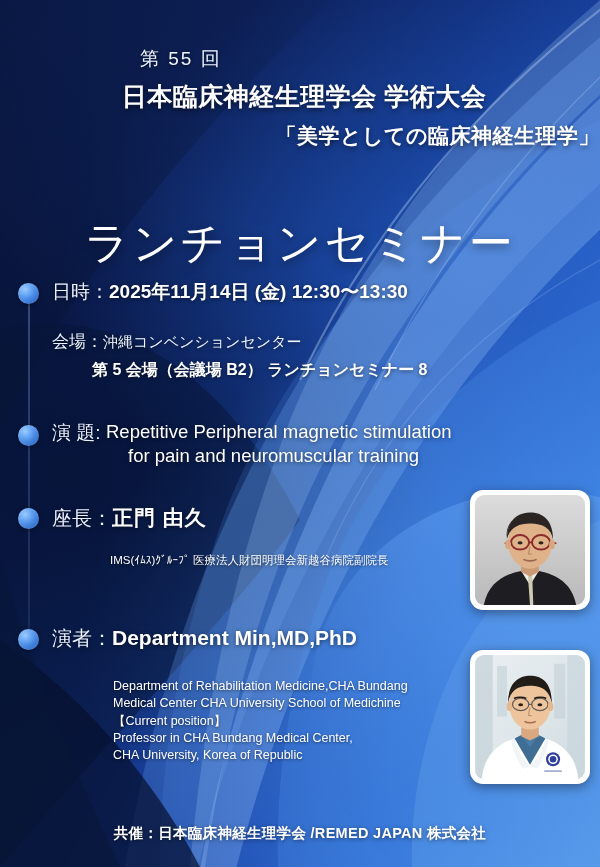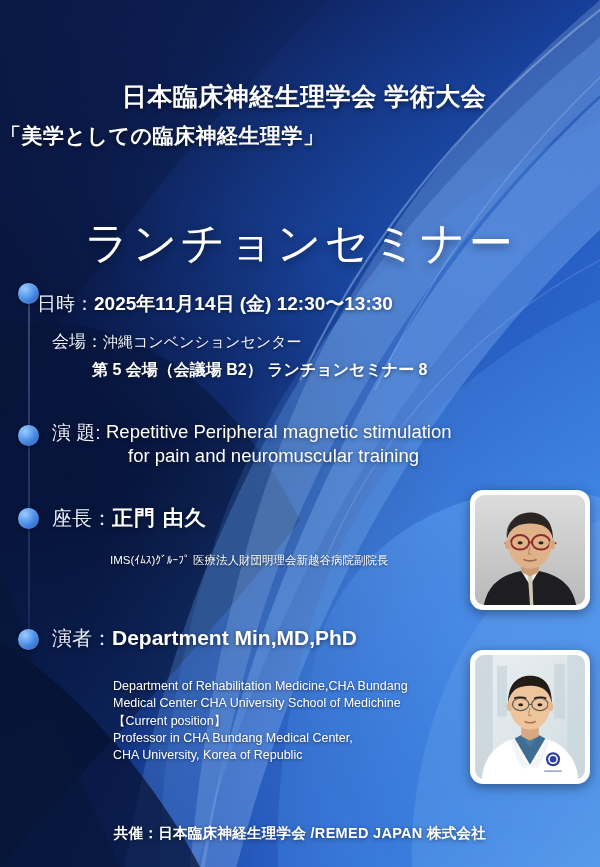--- a/index.html
+++ b/index.html
@@ -27,21 +27,21 @@
     position:absolute;left:140px;top:46px;
     font-size:19px;letter-spacing:2px;color:#eef4ff;font-weight:400;
     text-shadow:0 1px 3px rgba(0,0,0,.5);
   }
   .congress{
     position:absolute;left:8px;right:0;top:80px;text-align:center;
     font-size:25px;font-weight:bold;color:#ffffff;letter-spacing:.5px;
     text-shadow:0 2px 5px rgba(0,0,0,.55);
   }
   .theme{
-    position:absolute;left:0;right:0;top:122px;text-align:left;
+    position:absolute;left:0;right:0;top:122px;text-align:right;
     font-size:21px;font-weight:bold;color:#ffffff;letter-spacing:.5px;
     text-shadow:0 2px 5px rgba(0,0,0,.55);
   }
   .bigtitle{
     position:absolute;left:0;right:0;top:182px;text-align:center;
     font-size:44px;font-weight:400;color:#ffffff;letter-spacing:3px;
     text-shadow:0 3px 10px rgba(0,0,0,.45);
     margin-top:32px;
   }
 
@@ -54,21 +54,21 @@
   }
   .spine{
     position:absolute;left:27.5px;top:300px;width:2px;height:345px;
     background:linear-gradient(180deg,rgba(150,190,255,.30),rgba(150,190,255,.10));
   }
 
   .lbl{color:#eaf1ff;font-weight:400;text-shadow:0 1px 4px rgba(0,0,0,.55);}
   .val{color:#ffffff;font-weight:bold;text-shadow:0 1px 4px rgba(0,0,0,.55);}
 
   .r-date{top:279px;}
-  .r-date .txt{position:absolute;left:37px;top:0;font-size:19px;white-space:nowrap;margin-top:12px;}
+  .r-date .txt{position:absolute;left:52px;top:0;font-size:19px;white-space:nowrap;}
 
   .r-venue{top:330px;}
   .r-venue .v1{position:absolute;left:52px;top:0;font-size:17px;white-space:nowrap;}
   .r-venue .v1 .vname{font-size:15px;color:#f0f5ff;}
   .r-venue .v2{position:absolute;left:92px;top:30px;font-size:16px;font-weight:bold;
                color:#ffffff;white-space:nowrap;text-shadow:0 1px 4px rgba(0,0,0,.55);}
 
   .r-topic{top:420px;}
   .r-topic .tlabel{position:absolute;left:52px;top:0;font-size:19px;}
   .r-topic .ttext{position:absolute;left:106px;top:0;width:480px;font-size:18.5px;
@@ -156,20 +156,21 @@
       <path d="M690,0 C560,100 450,230 375,390" stroke="#cfe4ff" stroke-opacity=".22" stroke-width="1.4" fill="none"></path>
       <path d="M600,260 C470,330 380,430 325,560" stroke="#bcd9ff" stroke-opacity=".20" stroke-width="1.2" fill="none"></path>
 
       <path d="M0,640 C90,700 160,790 200,867 L0,867 Z" fill="#06102e" opacity=".70"></path>
       <path d="M0,560 L0,867 L120,867 C70,760 30,660 0,560 Z" fill="#081537" opacity=".55"></path>
     </svg>
   </div>
 
   <div class="content">
 
+    <div class="kaisu">第 55 回</div>
     <div class="congress">日本臨床神経生理学会 学術大会</div>
     <div class="theme">「美学としての臨床神経生理学」</div>
     <div class="bigtitle">ランチョンセミナー</div>
 
     <div class="spine"></div>
 
     <div class="row r-date">
       <span class="bullet" style="top:4px"></span>
       <div class="txt">
         <span class="lbl">日時：</span><span class="val">2025年11月14日 (金) 12:30〜13:30</span>

